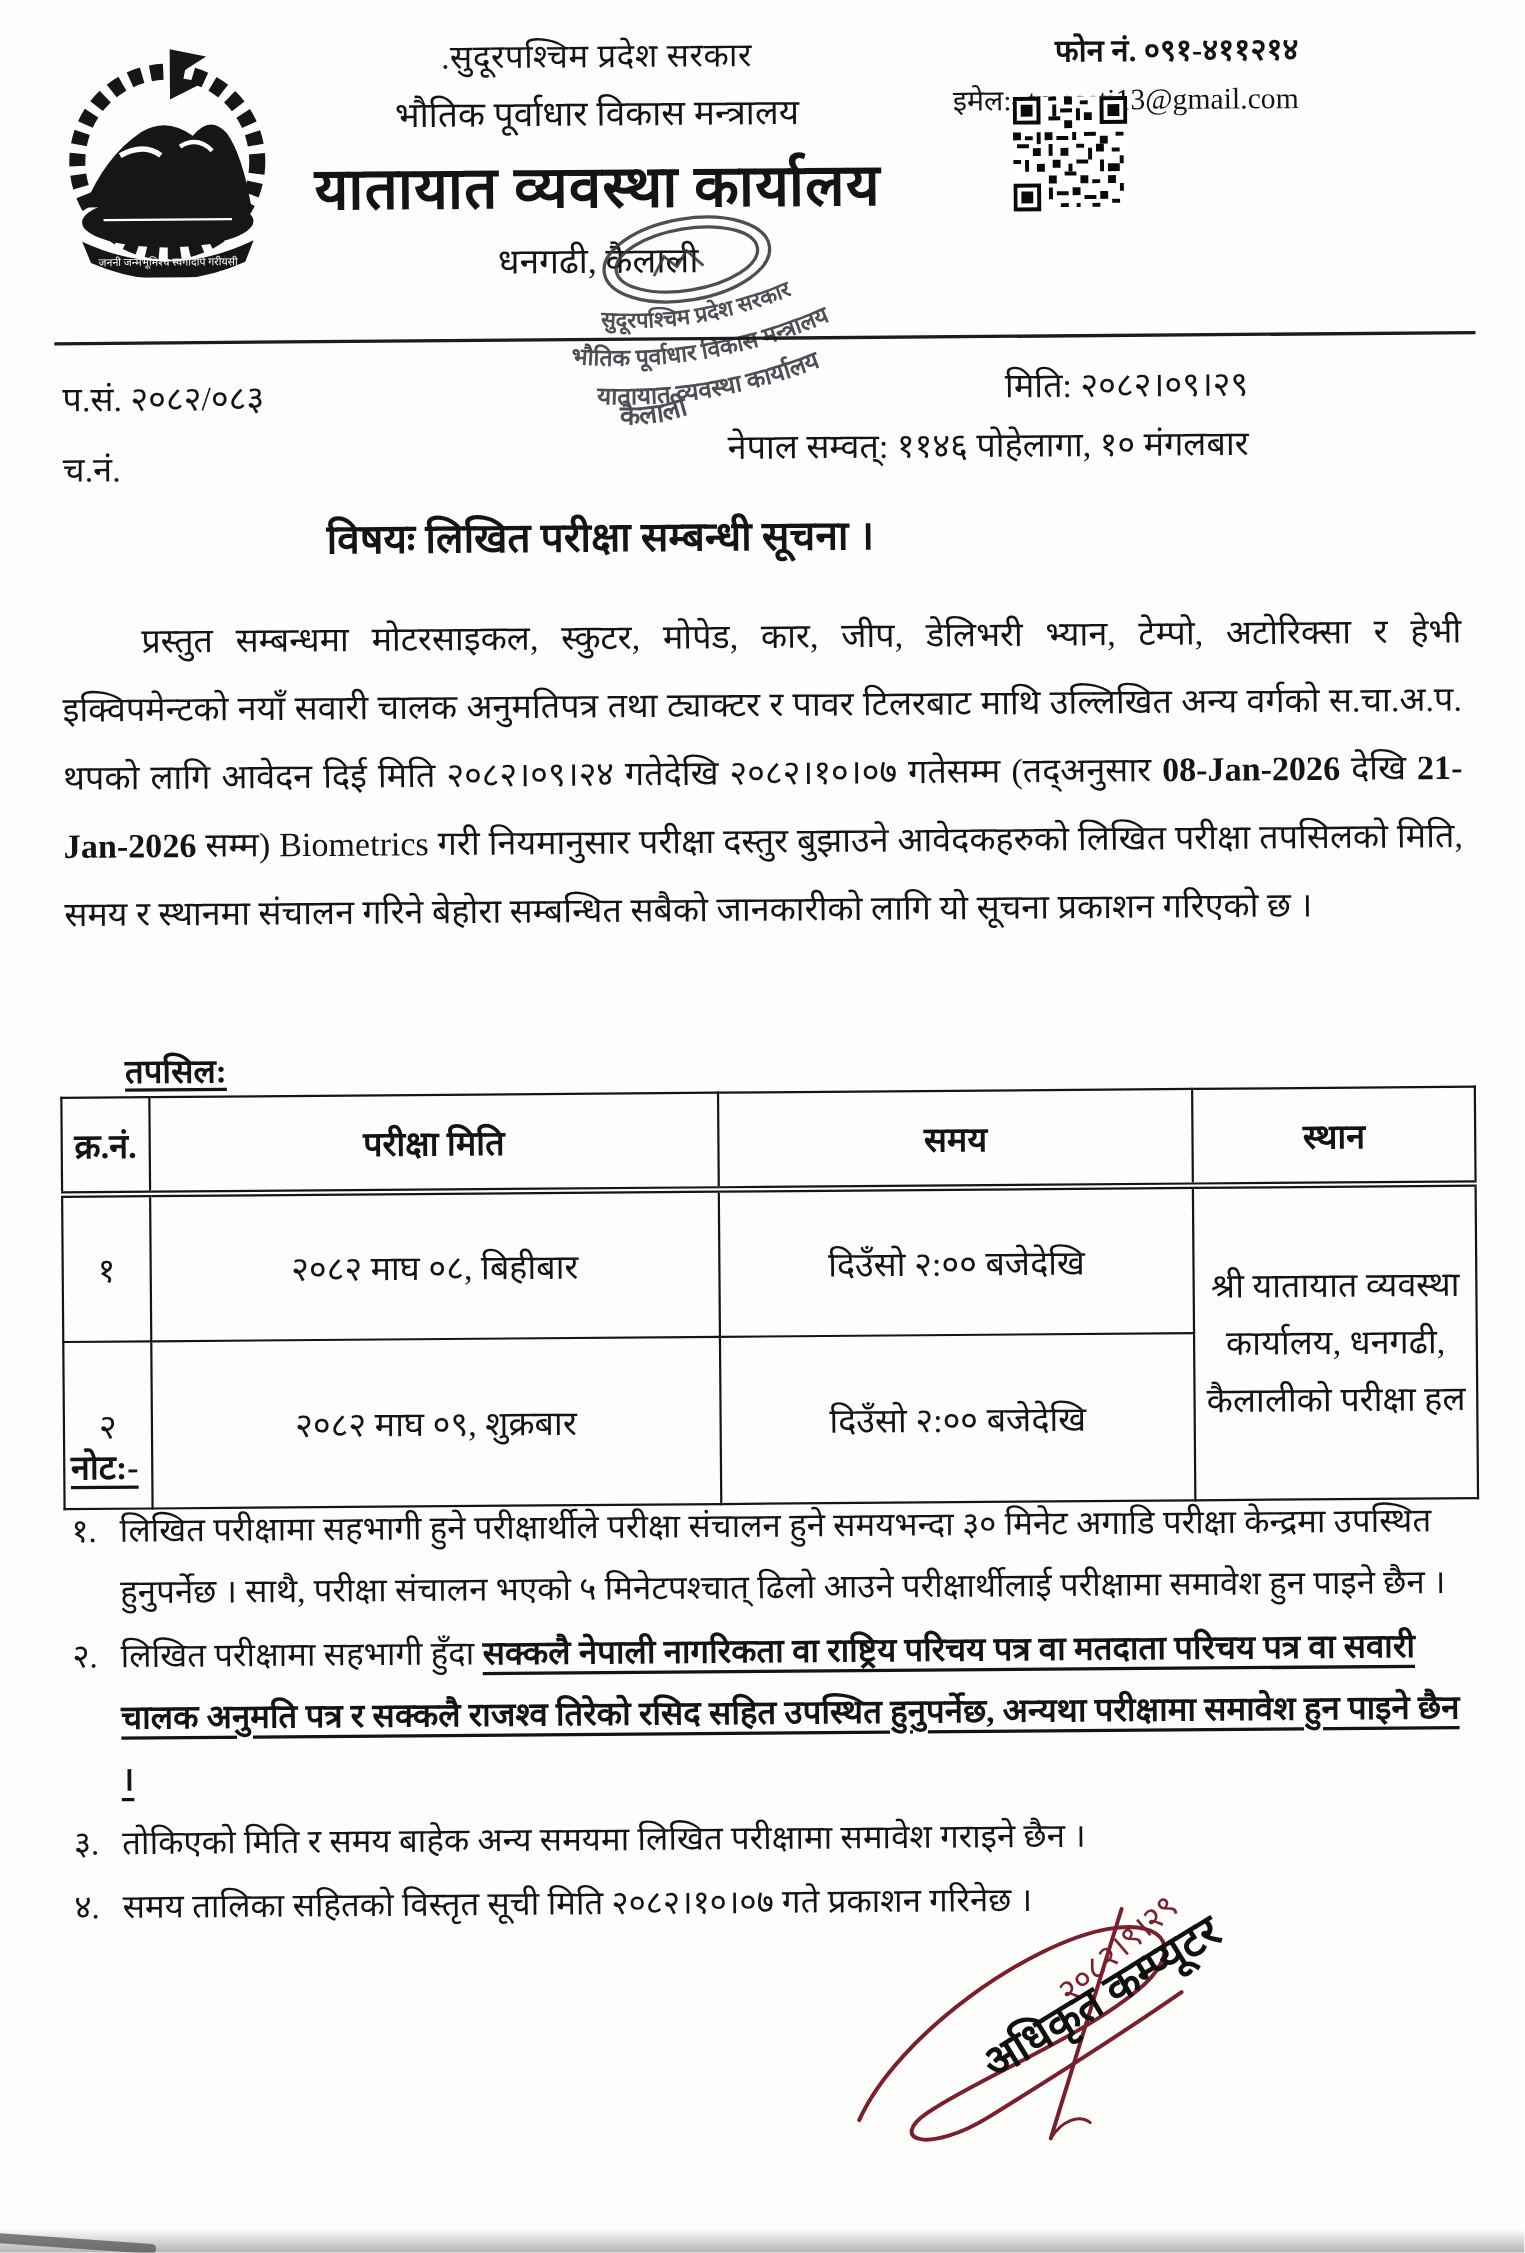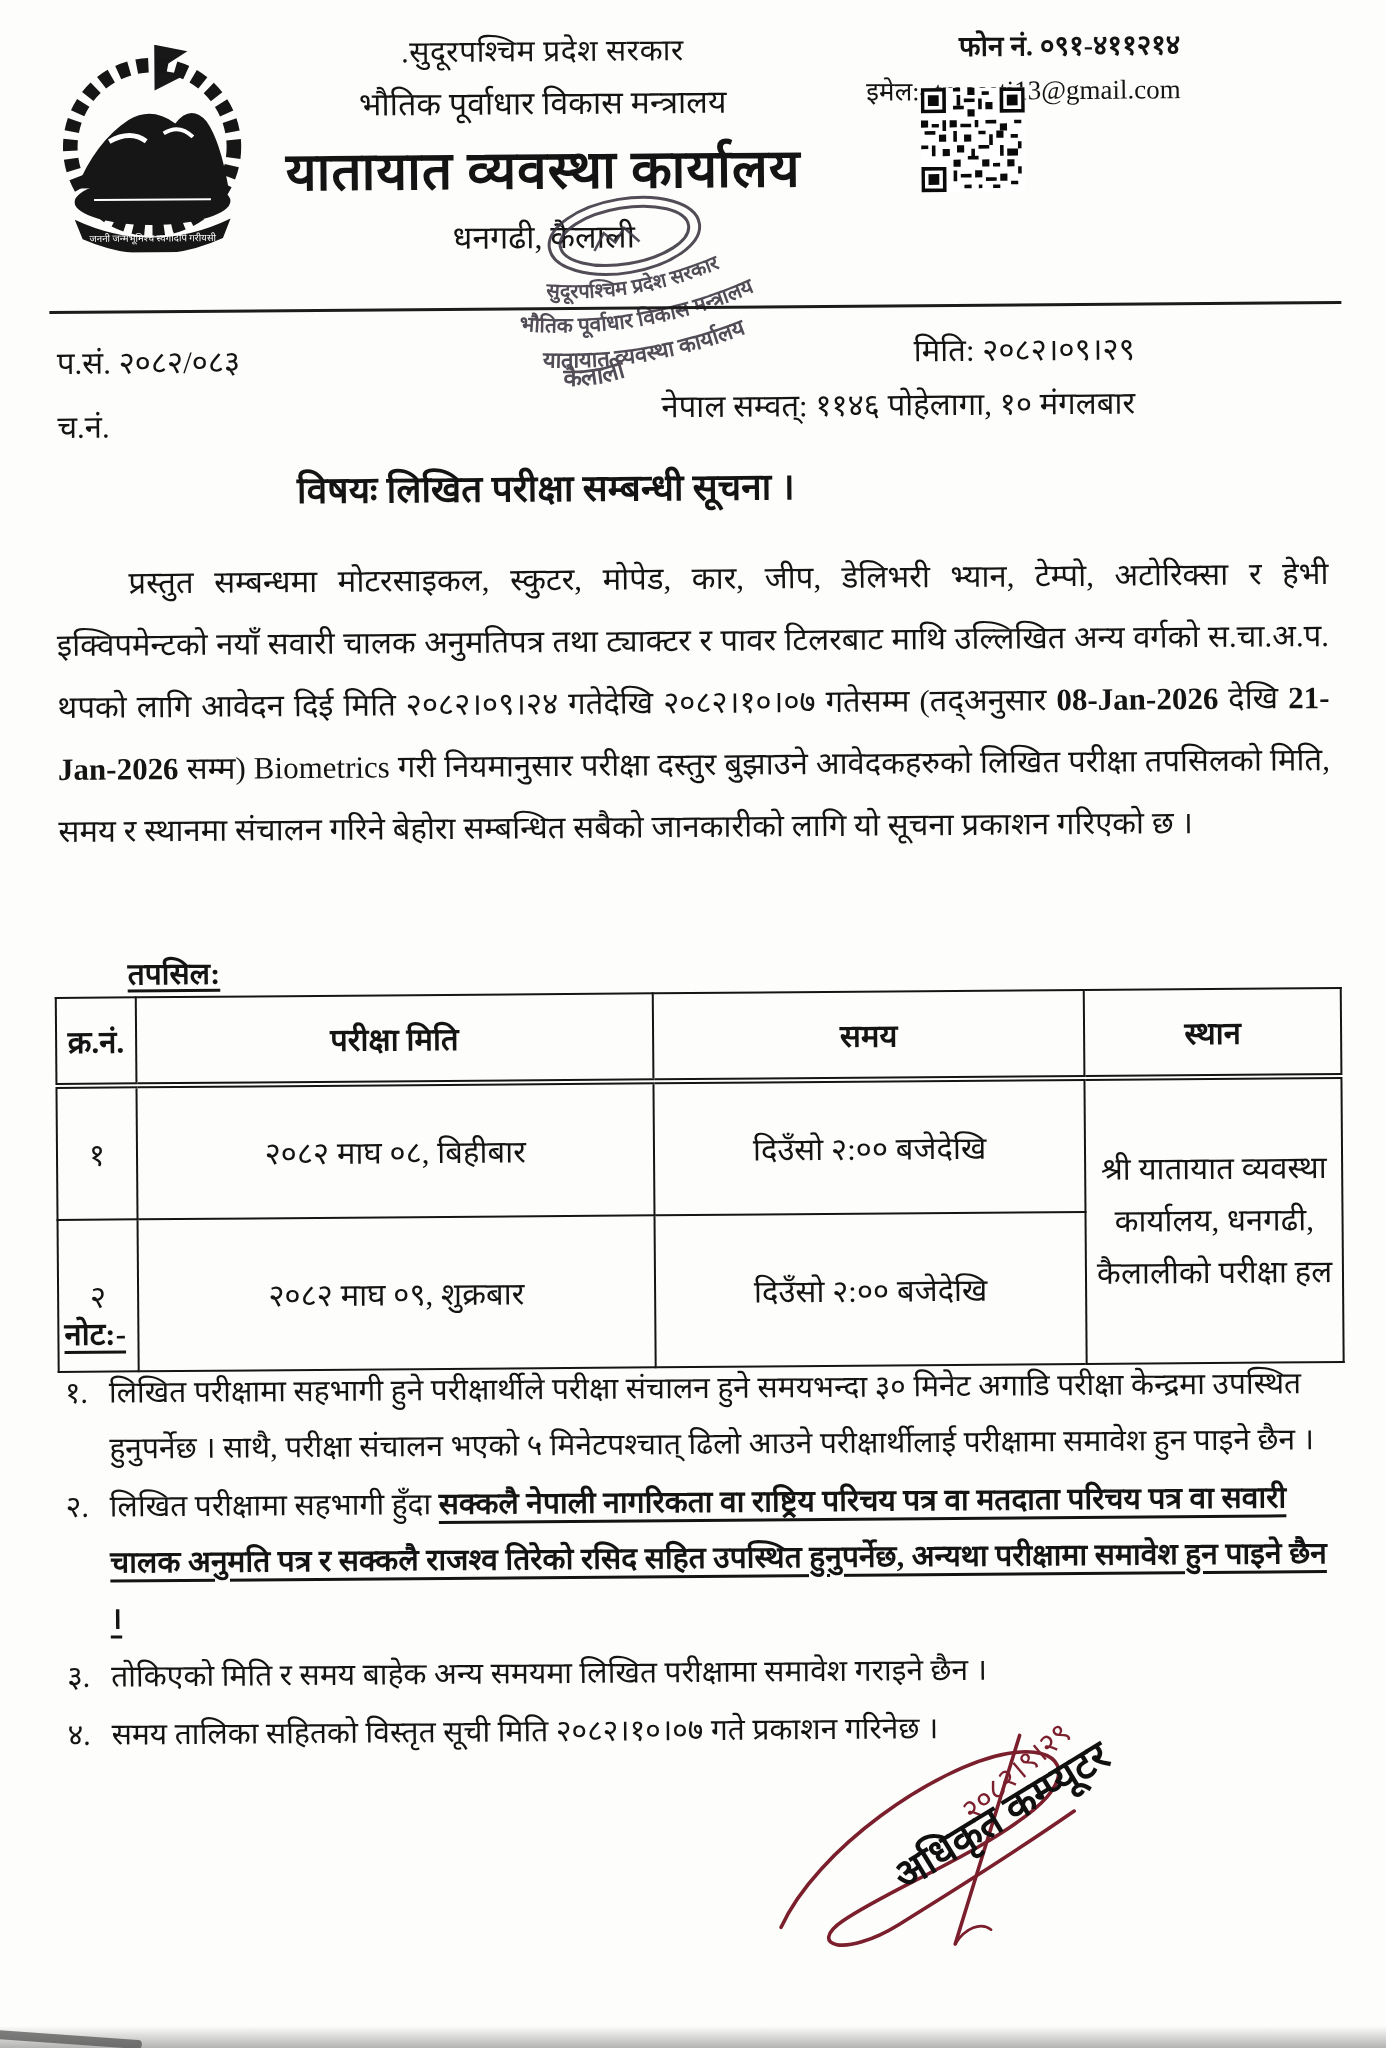--- a/index.html
+++ b/index.html
@@ -38,21 +38,21 @@
 
   
   .subject{position:absolute; left:0; top:460px; width:1100px; text-align:center;
            font-size:37px; font-weight:600;}
   .body-para{position:absolute; left:60px; top:548px; width:1272px; margin:0;
              font-size:31px; line-height:62px; text-align:justify; text-indent:72px;}
   .seg-bold{font-weight:700; font-family:"Liberation Serif",serif;}
   .seg-latin{font-family:"Liberation Serif",serif;}
 
   
-  .tapasil{position:absolute; left:128px; top:948px; font-size:30px; font-weight:600;
+  .tapasil{position:absolute; left:114px; top:948px; font-size:30px; font-weight:600;
            text-decoration:underline; text-underline-offset:5px;}
   table.sched{position:absolute; left:55px; top:992px; width:1287px;
               border-collapse:collapse; font-size:31px;}
   table.sched th, table.sched td{border:2.5px solid #151515; text-align:center; padding:6px 8px;}
   table.sched th{font-weight:600; height:72px; border-bottom:6px double #151515;}
   td.sn-col{width:62px;}
   td.date-col{width:520px;}
   td.time-col{width:430px;}
   tr.row-1 td{height:118px;}
   tr.row-2 td{height:138px;}

